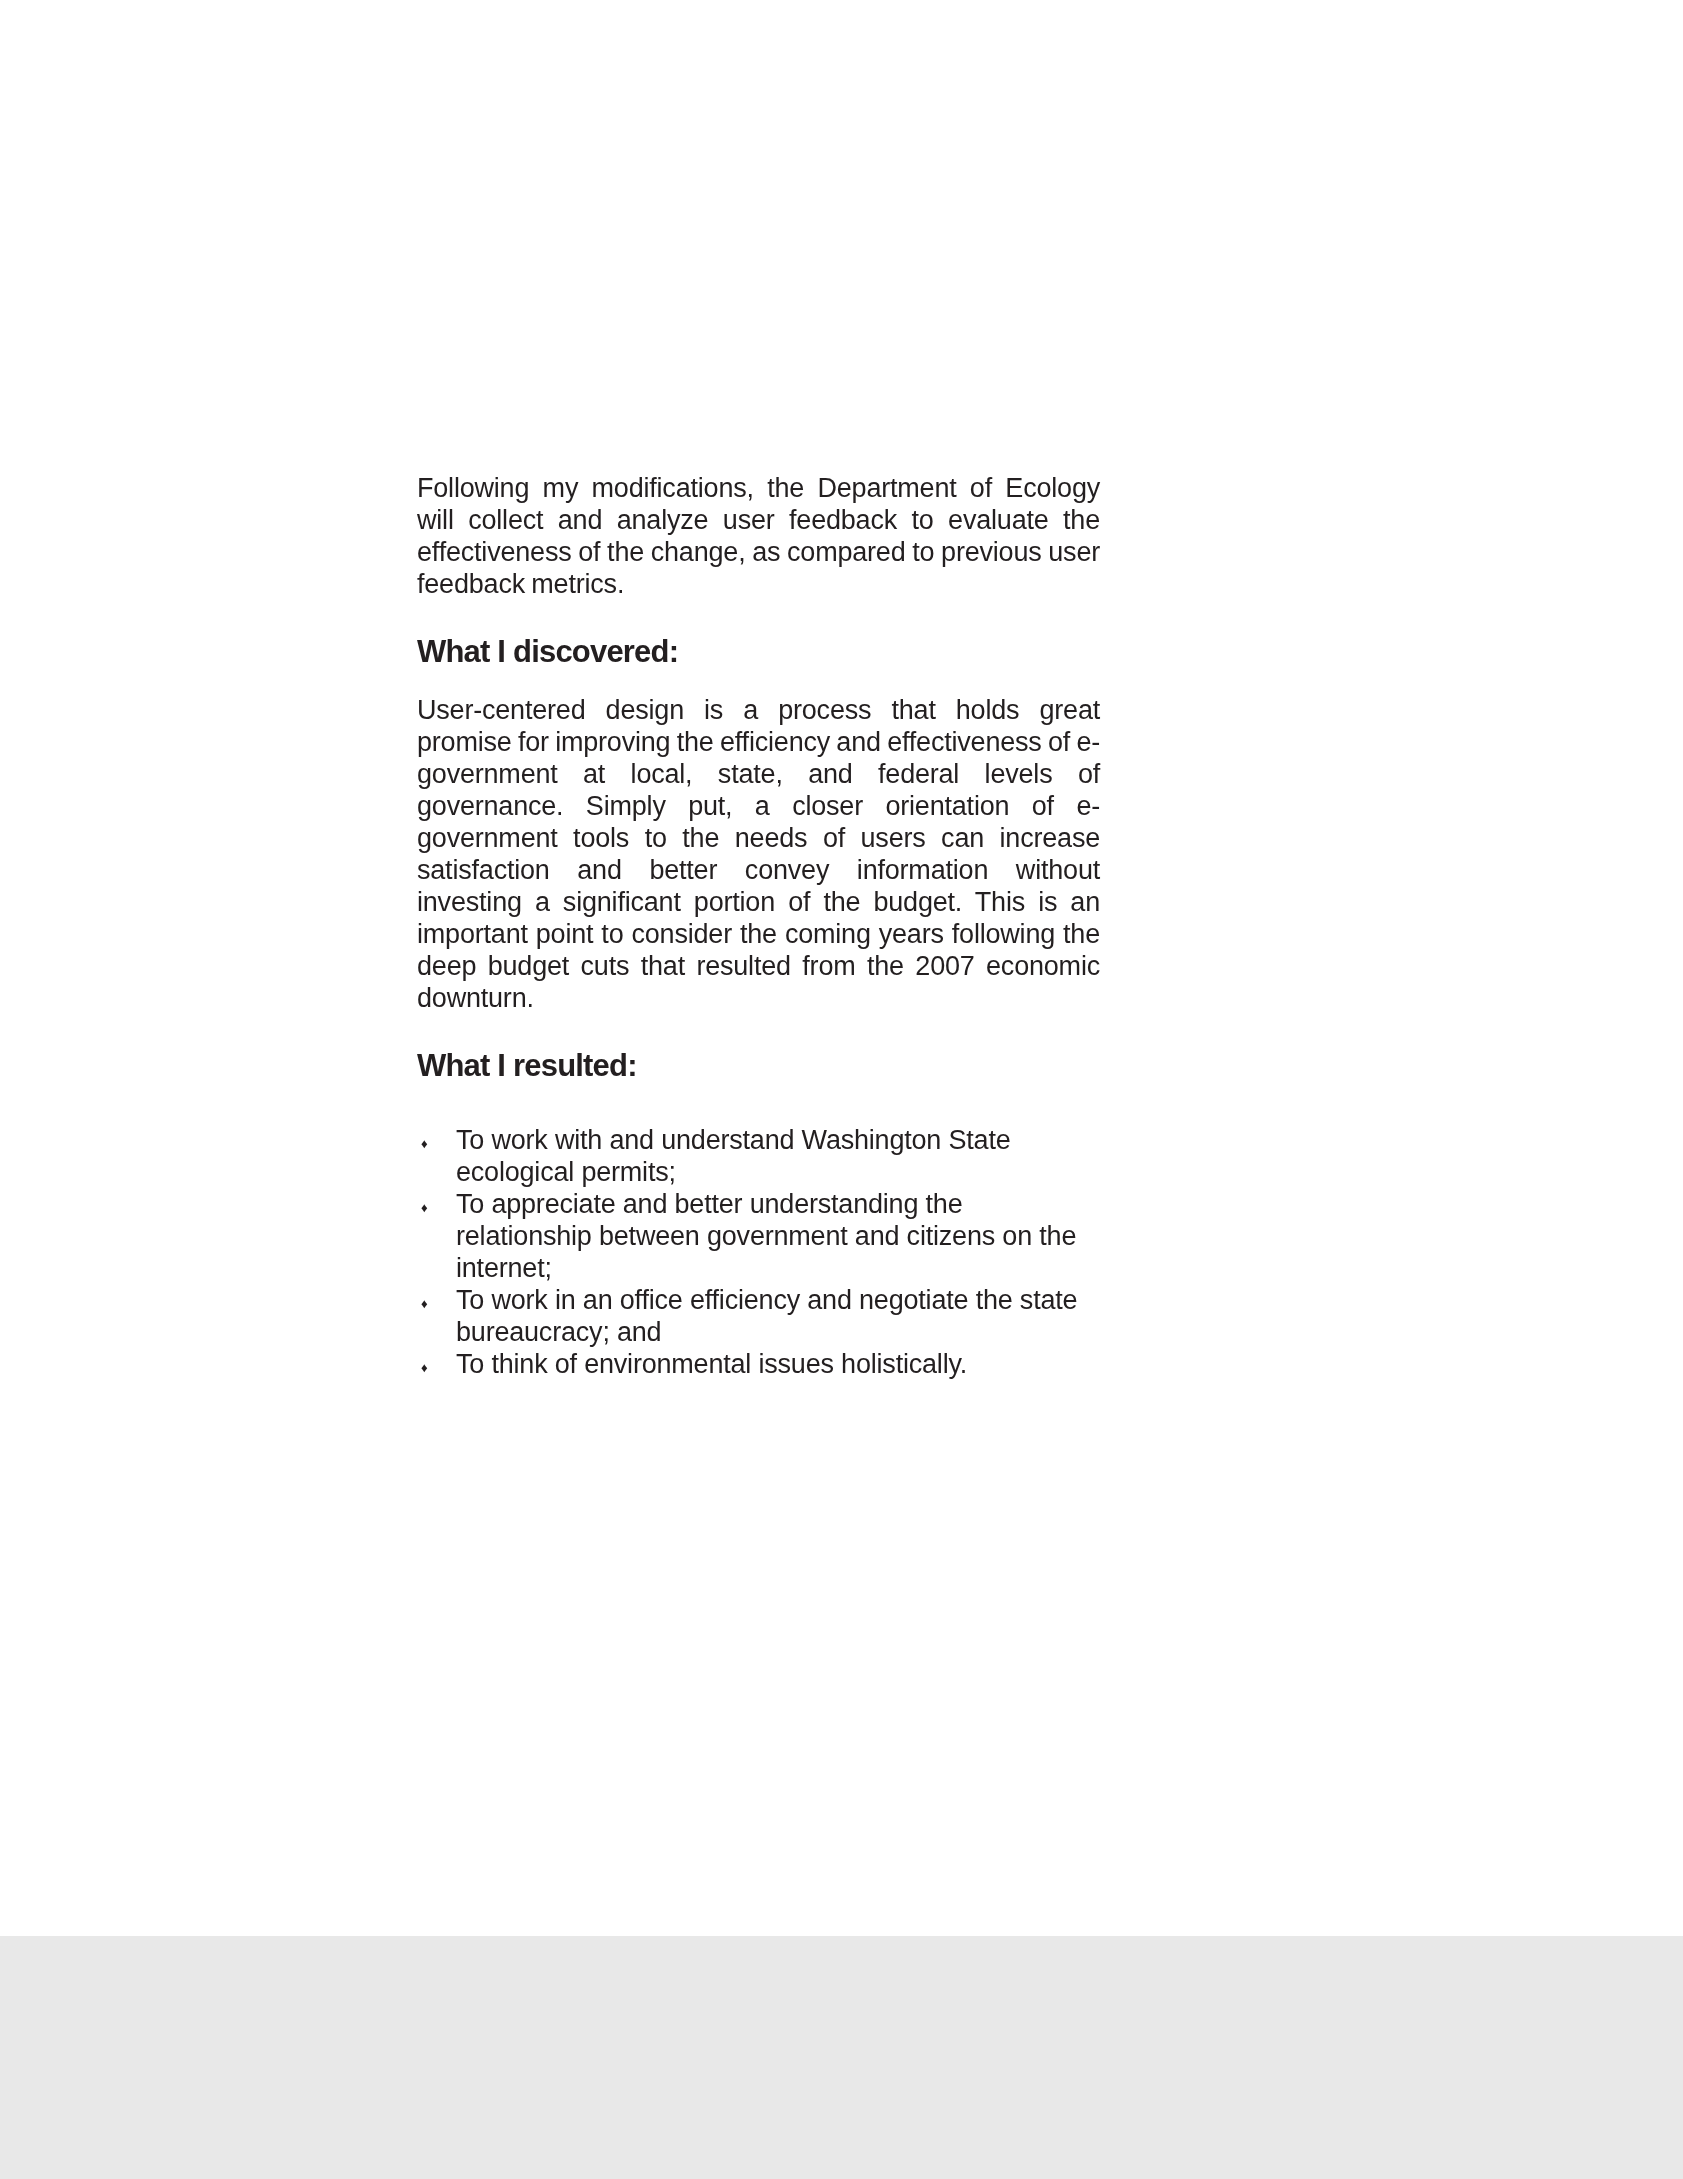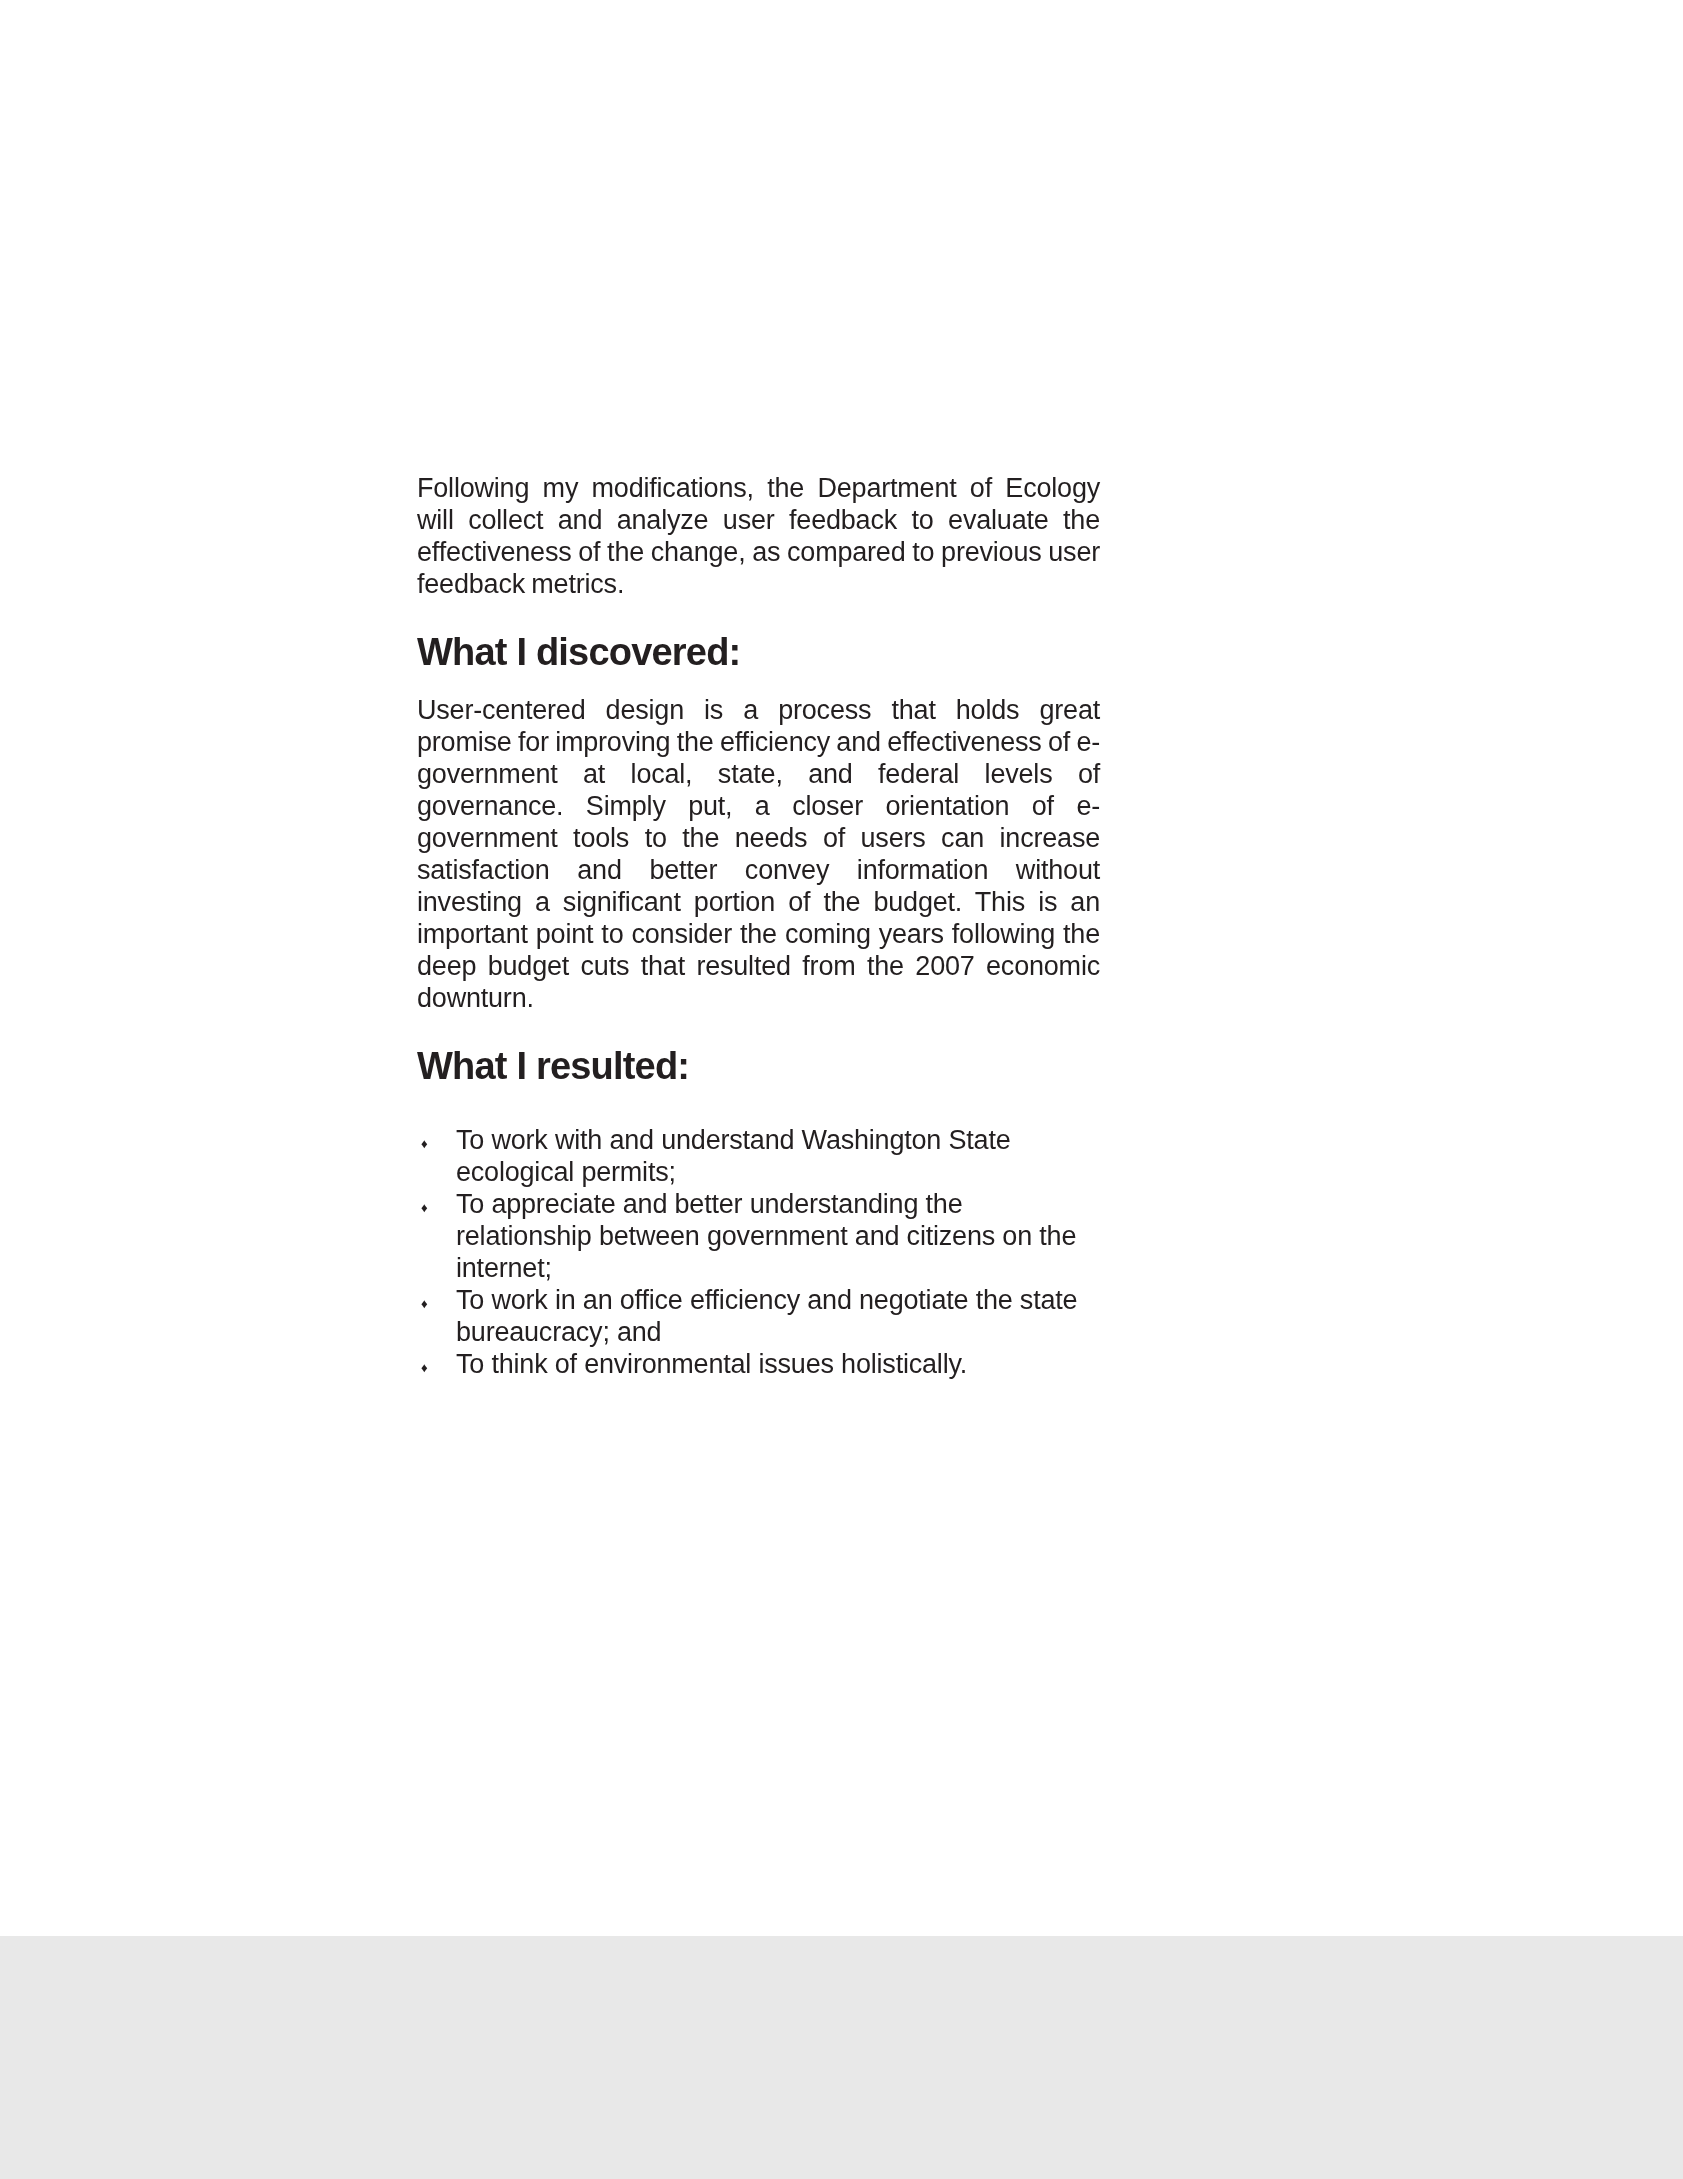--- a/index.html
+++ b/index.html
@@ -27,21 +27,21 @@
   .body-paragraph {
     margin: 0;
     text-align: justify;
     word-spacing: -1px;
   }
   .body-paragraph.second {
     margin-top: 24px;
   }
   .section-heading {
     margin: 34px 0 0 0;
-    font-size: 38px;
+    font-size: 31px;
     font-weight: bold;
     line-height: 36px;
     letter-spacing: -0.8px;
   }
   .bullet-list {
     margin-top: 40px;
   }
   .bullet-item {
     position: relative;
     padding-left: 39px;

